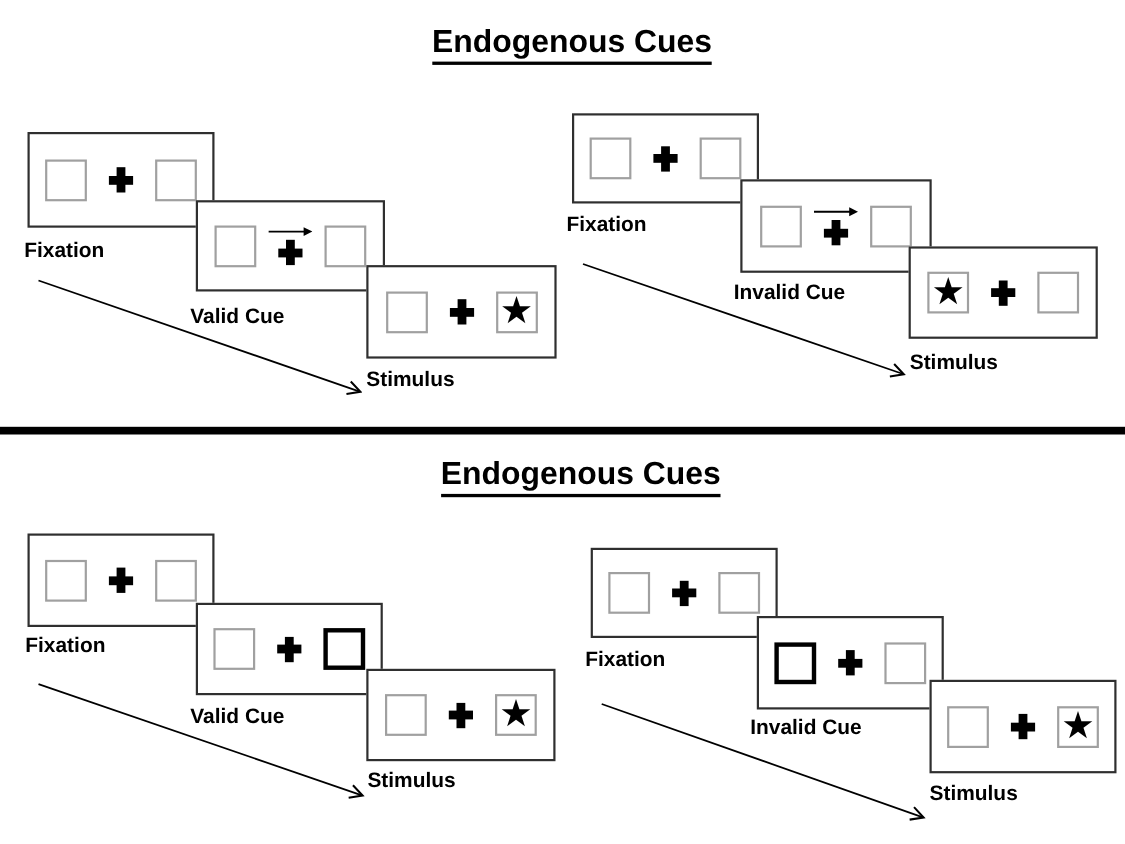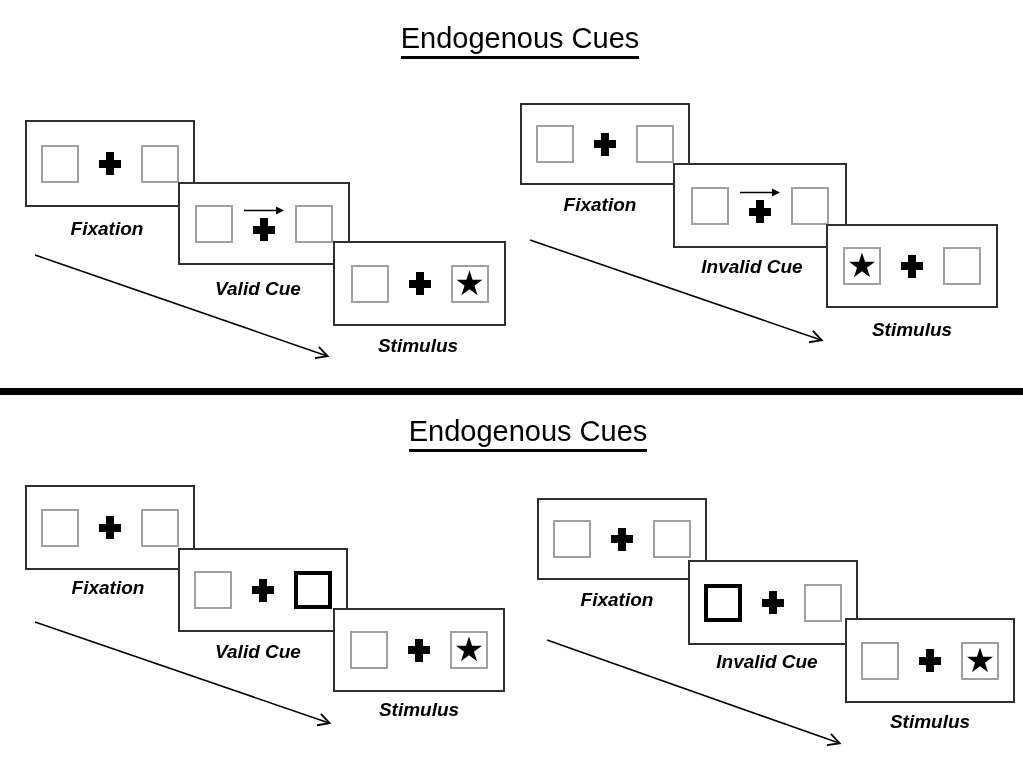--- a/index.html
+++ b/index.html
@@ -9,21 +9,21 @@
     --divider:#000000;
     --text:#000000;
   }
   html,body{margin:0;padding:0;}
   body{
     width:1023px;height:767px;position:relative;background:#ffffff;
     font-family:"Liberation Sans","DejaVu Sans",sans-serif;
     color:var(--text);overflow:hidden;
   }
   .title{
-    position:absolute;text-align:center;font-size:29px;font-weight:normal;
+    position:absolute;text-align:center;font-size:29px;font-weight:bold;
   }
   .title span{
     display:inline-block;border-bottom:3px solid var(--text);padding-bottom:1px;
   }
   .divider{
     position:absolute;left:0;top:388px;width:1023px;height:7px;background:var(--divider);
   }
   .panel{
     position:absolute;background:#ffffff;border:2px solid var(--panel-border);
     box-sizing:border-box;z-index:1;
@@ -43,23 +43,22 @@
   }
   .mid{
     width:42px;display:flex;flex-direction:column;align-items:center;justify-content:center;
     flex:0 0 auto;
   }
   .cue-arrow{margin-bottom:3px;}
   .plus{position:relative;width:22px;height:23px;}
   .plus .pv{position:absolute;left:7px;top:0;width:8px;height:23px;background:#000;}
   .plus .ph{position:absolute;left:0;top:7.5px;width:22px;height:8px;background:#000;}
   .plabel{
-    position:absolute;width:170px;text-align:center;font-size:19px;font-weight:bold;
+    position:absolute;width:170px;text-align:left;font-size:19px;font-weight:bold;
     white-space:nowrap;
-    font-style:italic;
   }
   #arrow-layer{position:absolute;left:0;top:0;z-index:0;}
 </style>
 </head>
 <body>
 
 <svg id="arrow-layer" width="1023" height="767">
   <defs>
     <marker id="ah" viewBox="0 0 12 12" refX="10" refY="6" markerWidth="10" markerHeight="10" orient="auto">
       <path d="M2,1.5 L10.5,6 L2,10.5" fill="none" stroke="#000" stroke-width="1.4"></path>

